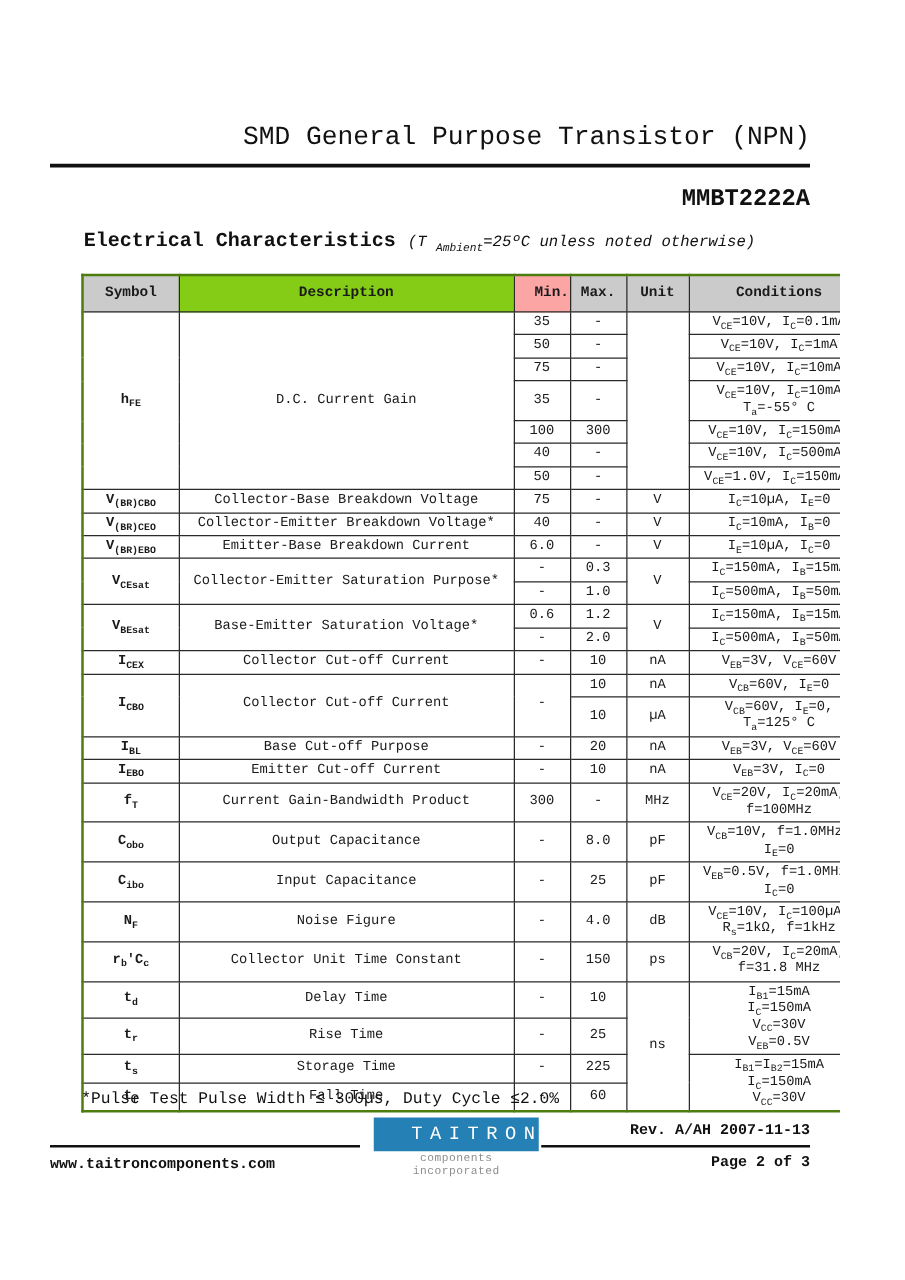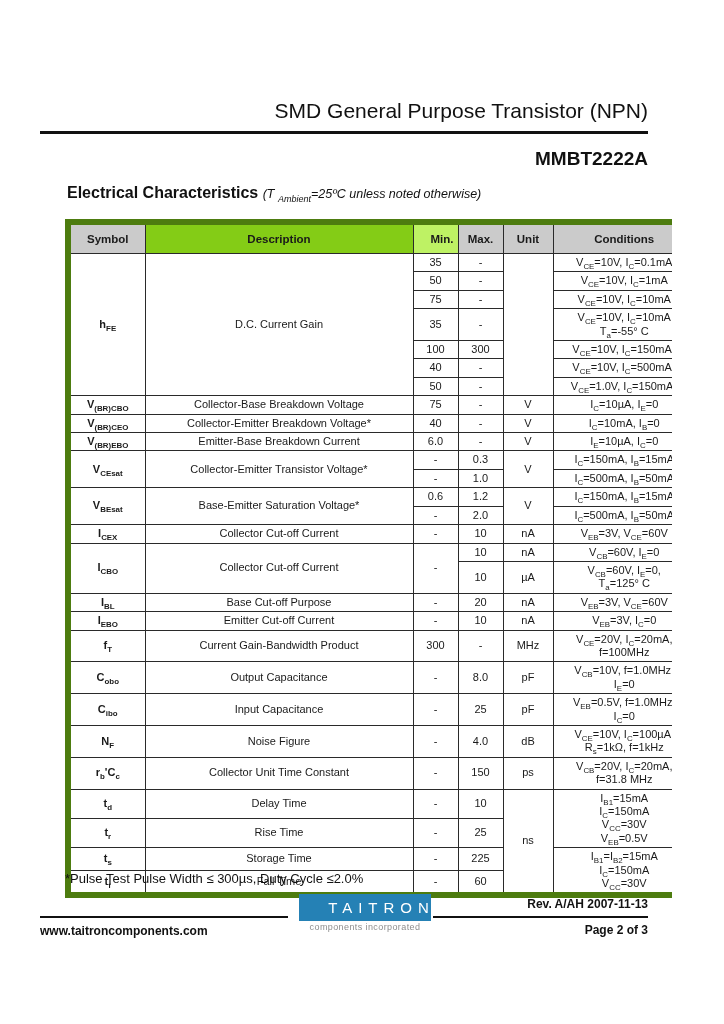--- a/index.html
+++ b/index.html
@@ -1,20 +1,20 @@
 <!DOCTYPE html>
 <html><head>
 <meta charset="utf-8">
 <style>
   html,body{margin:0;padding:0;background:#ffffff;}
   .page{
     position:relative;
     width:672px;height:1024px;
     background:#ffffff;
-    font-family:Liberation Sans, sans-serif;
+    font-family:Liberation Mono, monospace;
     color:#1a1a1a;
     overflow:hidden;
   }
   .doc-title{
     position:absolute;top:99px;right:24px;
     font-size:21px;font-weight:400;letter-spacing:0;
     color:#111;
   }
   .title-rule{
     position:absolute;top:131px;left:40px;right:24px;
@@ -27,21 +27,21 @@
   .section-heading{
     position:absolute;top:184px;left:67px;
     font-size:16px;font-weight:700;color:#111;
   }
   .section-note{
     font-size:12.5px;font-weight:400;font-style:italic;
   }
   table.ec{
     position:absolute;top:219px;left:65px;
     width:630px;border-collapse:collapse;
-    border:6px solid #4d7c0f;
+    border:2px solid #4d7c0f;
     table-layout:fixed;
   }
   table.ec th, table.ec td{
     border:1px solid #2a2a2a;
     padding:2px 3px;
     font-size:11px;line-height:1.22;
     vertical-align:middle;
   }
   table.ec th{
     background:#cbcbcb;
@@ -112,21 +112,21 @@
       <col style="width:268px">
       <col style="width:45px">
       <col style="width:45px">
       <col style="width:50px">
       <col style="width:145px">
     </colgroup>
     <thead>
       <tr>
         <th style="background: rgb(203, 203, 203);">Symbol</th>
         <th style="background: #84cc16;">Description</th>
-        <th style="background: #bef264; padding-left: 16px;">Min.</th>
+        <th style="background: #fca5a5; padding-left: 16px;">Min.</th>
         <th style="background: rgb(203, 203, 203);">Max.</th>
         <th style="background: rgb(203, 203, 203);">Unit</th>
         <th style="background: rgb(203, 203, 203);">Conditions</th>
       </tr>
     </thead>
     <tbody>
         <tr>
           <td class="c-sym" rowspan="7">h<sub>FE</sub></td>
           <td class="c-desc" rowspan="7">D.C. Current Gain</td>
           <td class="c-min">35</td>
@@ -183,21 +183,21 @@
         <tr>
           <td class="c-sym">V<sub>(BR)EBO</sub></td>
           <td class="c-desc">Emitter-Base Breakdown Current</td>
           <td class="c-min">6.0</td>
           <td class="c-max">-</td>
           <td class="c-unit">V</td>
           <td class="c-cond">I<sub>E</sub>=10µA, I<sub>C</sub>=0</td>
         </tr>
         <tr>
           <td class="c-sym" rowspan="2">V<sub>CEsat</sub></td>
-          <td class="c-desc" rowspan="2">Collector-Emitter Transistor Voltage*</td>
+          <td class="c-desc" rowspan="2">Collector-Emitter Saturation Purpose*</td>
           <td class="c-min">-</td>
           <td class="c-max">0.3</td>
           <td class="c-unit" rowspan="2">V</td>
           <td class="c-cond">I<sub>C</sub>=150mA, I<sub>B</sub>=15mA</td>
         </tr>
         <tr>
           <td class="c-min">-</td>
           <td class="c-max">1.0</td>
           <td class="c-cond">I<sub>C</sub>=500mA, I<sub>B</sub>=50mA</td>
         </tr>

